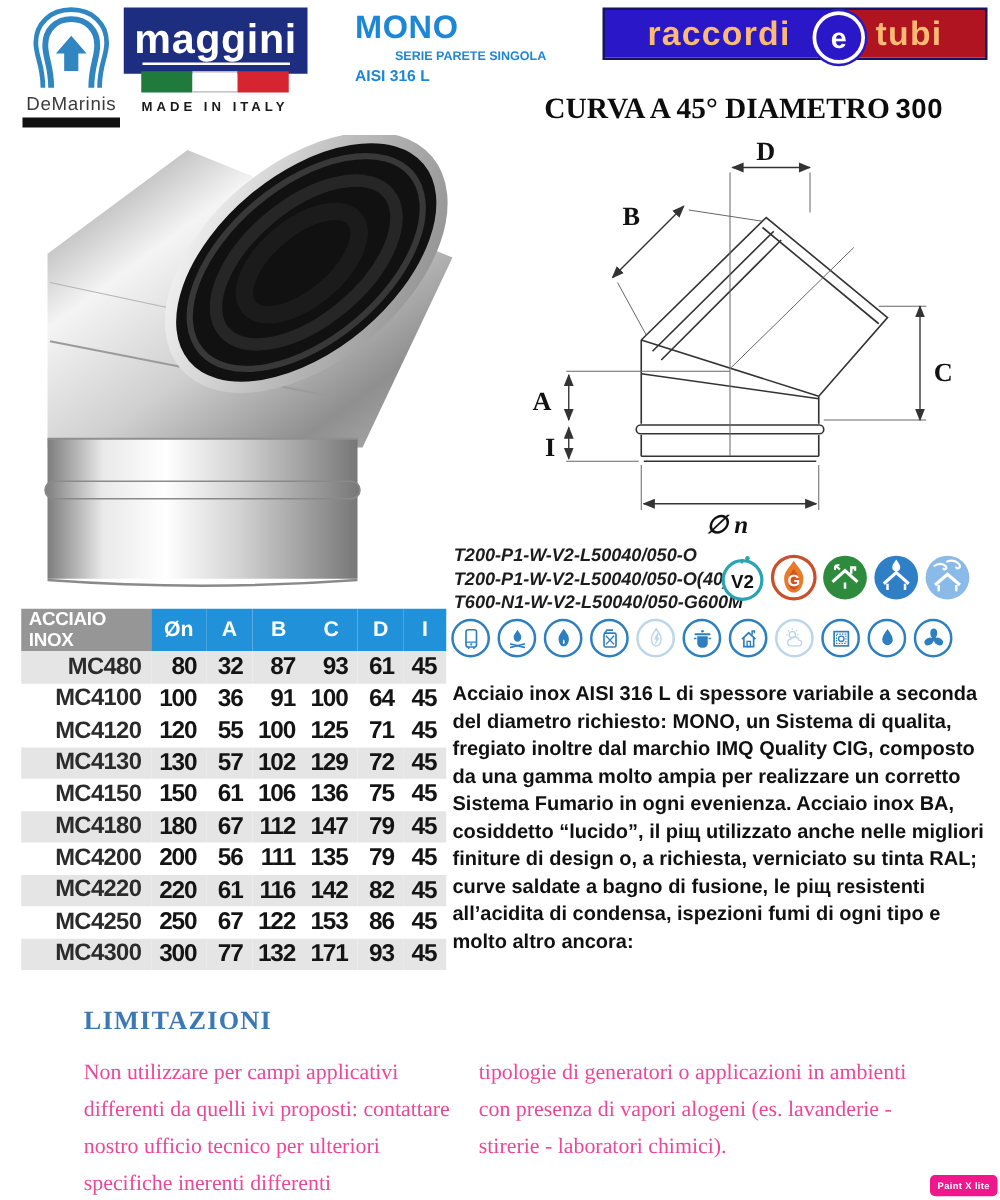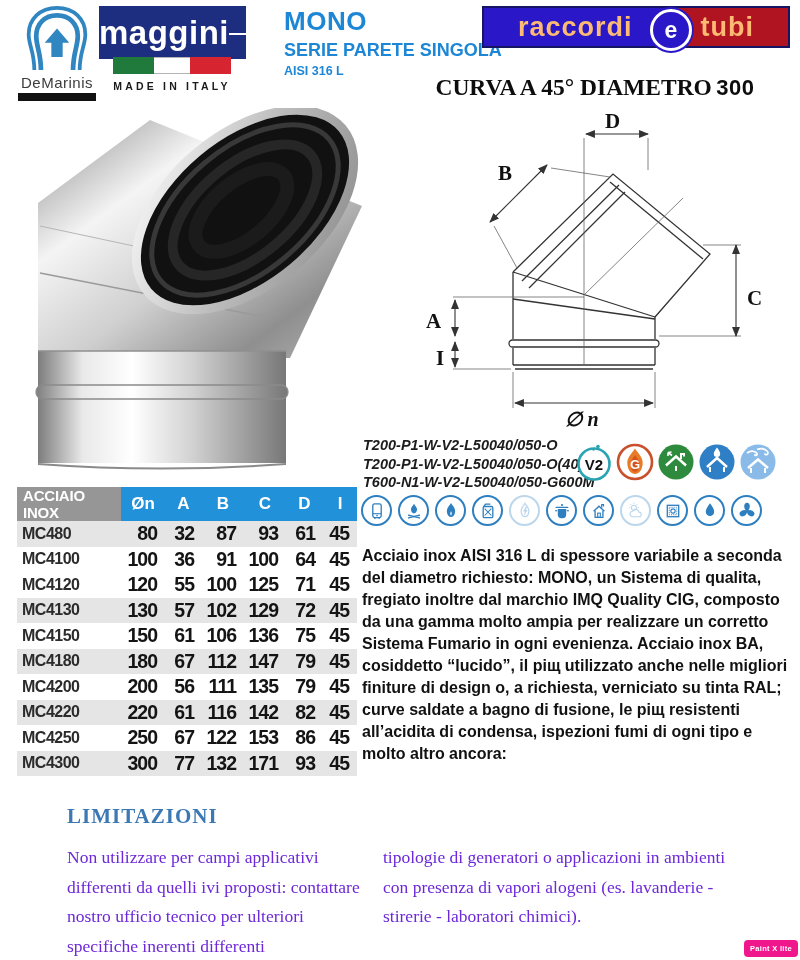--- a/index.html
+++ b/index.html
@@ -5,33 +5,33 @@
   html,body{margin:0;padding:0;background:#fff;}
   #canvas{position:relative;width:800px;height:960px;background:#ffffff;overflow:hidden;
           font-family:"Liberation Sans",sans-serif;}
   .abs{position:absolute;}
 
   
   .dm-logo{left:14px;top:4px;width:86px;text-align:center;}
   .dm-name{font-size:15px;color:#3c3c3c;letter-spacing:.5px;margin-top:-2px;}
   .dm-bar{width:78px;height:8px;background:#111;margin:2px auto 0;}
   .maggini-box{left:99px;top:6px;width:147px;height:53px;background:var(--maggini_navy);
-     display:flex;align-items:center;justify-content:center;}
+     display:flex;flex-direction:column;align-items:center;justify-content:center;}
   .maggini-word{color:#fff;font-size:33px;font-weight:bold;line-height:1;letter-spacing:.5px;}
   .maggini-rule{width:118px;height:2px;background:#fff;margin-top:3px;}
   .miy{left:111px;top:57px;width:122px;text-align:center;}
   .flag{display:flex;height:17px;width:118px;margin:0 auto;}
   .flag .g{flex:1.1;background:#1f7a3c;}
   .flag .w{flex:1;background:#fff;border-top:1px solid #b5b5b5;border-bottom:1px solid #b5b5b5;}
   .flag .r{flex:1.1;background:#d62430;}
   .miy-text{font-size:10.5px;font-weight:bold;letter-spacing:3.2px;color:#1a1a1a;margin-top:6px;white-space:nowrap;}
 
   .mono-block{left:284px;top:8px;width:140px;color:var(--mono_blue);}
   .mono-title{font-size:26px;font-weight:bold;line-height:1;letter-spacing:.5px;}
-  .mono-sub{font-size:18px;font-weight:bold;margin-top:6px;white-space:nowrap;}
+  .mono-sub{font-size:10px;font-weight:bold;margin-top:6px;white-space:nowrap;margin-left:32px;}
   .mono-mat{font-size:12.5px;font-weight:bold;margin-top:3px;}
 
   .ret-logo{left:482px;top:6px;width:308px;height:42px;border:2px solid #151563;display:flex;box-sizing:border-box;}
   .ret-left{flex:1.5;background:var(--raccordi_blue);display:flex;align-items:center;justify-content:center;}
   .ret-right{flex:1;background:var(--tubi_red);display:flex;align-items:center;justify-content:center;}
   .ret-word{color:#fdba74;font-size:27px;font-weight:bold;letter-spacing:1px;line-height:1;}
   .ret-e{position:absolute;left:166px;top:1px;width:36px;height:36px;border-radius:50%;
      background:var(--raccordi_blue);border:3px solid #fff;box-shadow:0 0 0 2px var(--raccordi_blue);
      display:flex;align-items:center;justify-content:center;color:#fff;font-size:23px;font-weight:bold;}
   .ret-site{left:482px;top:50px;width:308px;text-align:center;font-size:13px;font-weight:bold;}
@@ -52,28 +52,28 @@
   .fuel-icon svg{width:24px;height:24px;}
   .fuel-icon.pale{color:#bcd6eb;}
 
   
   .dim-table{left:17px;top:487px;}
   table{border-collapse:collapse;table-layout:fixed;width:340px;}
   th,td{padding:0;margin:0;}
   thead th{height:31px;color:#fff;font-size:17px;background:var(--table_header_blue);text-align:center;}
   th.corner{background:var(--table_corner_gray);font-size:15px;text-align:left;padding-left:6px;letter-spacing:-.2px;}
   tbody td{height:25.5px;font-size:19.5px;font-weight:bold;color:#141414;text-align:right;padding-right:8px;letter-spacing:-1px;}
-  tbody td.code{text-align:left;padding-left:5px;font-size:16px;letter-spacing:-.5px;color:#2b2b2b;}
+  tbody td.code{text-align:right;padding-left:5px;font-size:19px;letter-spacing:-.5px;color:#2b2b2b;}
   tr.shaded{background:#e5e5e5;}
 
   
   .descr{left:362px;top:545px;width:438px;font-size:16px;font-weight:bold;line-height:22px;color:#111;}
   .limit-title{left:67px;top:804px;font-family:"Liberation Serif",serif;font-weight:bold;
      font-size:21px;letter-spacing:1px;color:var(--limitazioni_blue);text-align:right;}
-  .limit-col{font-family:"Liberation Serif",serif;font-size:17.5px;line-height:29.5px;color:#6d28d9;}
+  .limit-col{font-family:"Liberation Serif",serif;font-size:17.5px;line-height:29.5px;color:#ec4899;}
   .limit-col1{left:67px;top:843px;width:302px;}
   .limit-col2{left:383px;top:843px;width:368px;}
   .watermark{left:744px;top:940px;background:var(--watermark_pink);color:#fff;font-size:7.5px;
      font-weight:bold;padding:4px 6px;border-radius:4px;letter-spacing:.3px;}
 
   
   .dimlbl{font-family:"Liberation Serif",serif;font-weight:bold;font-size:21px;fill:#111;}
   .nlbl{font-family:"Liberation Serif",serif;font-weight:bold;font-size:20px;fill:#111;}
   .badge-txt{font-family:"Liberation Sans",sans-serif;font-weight:bold;}
 </style>

